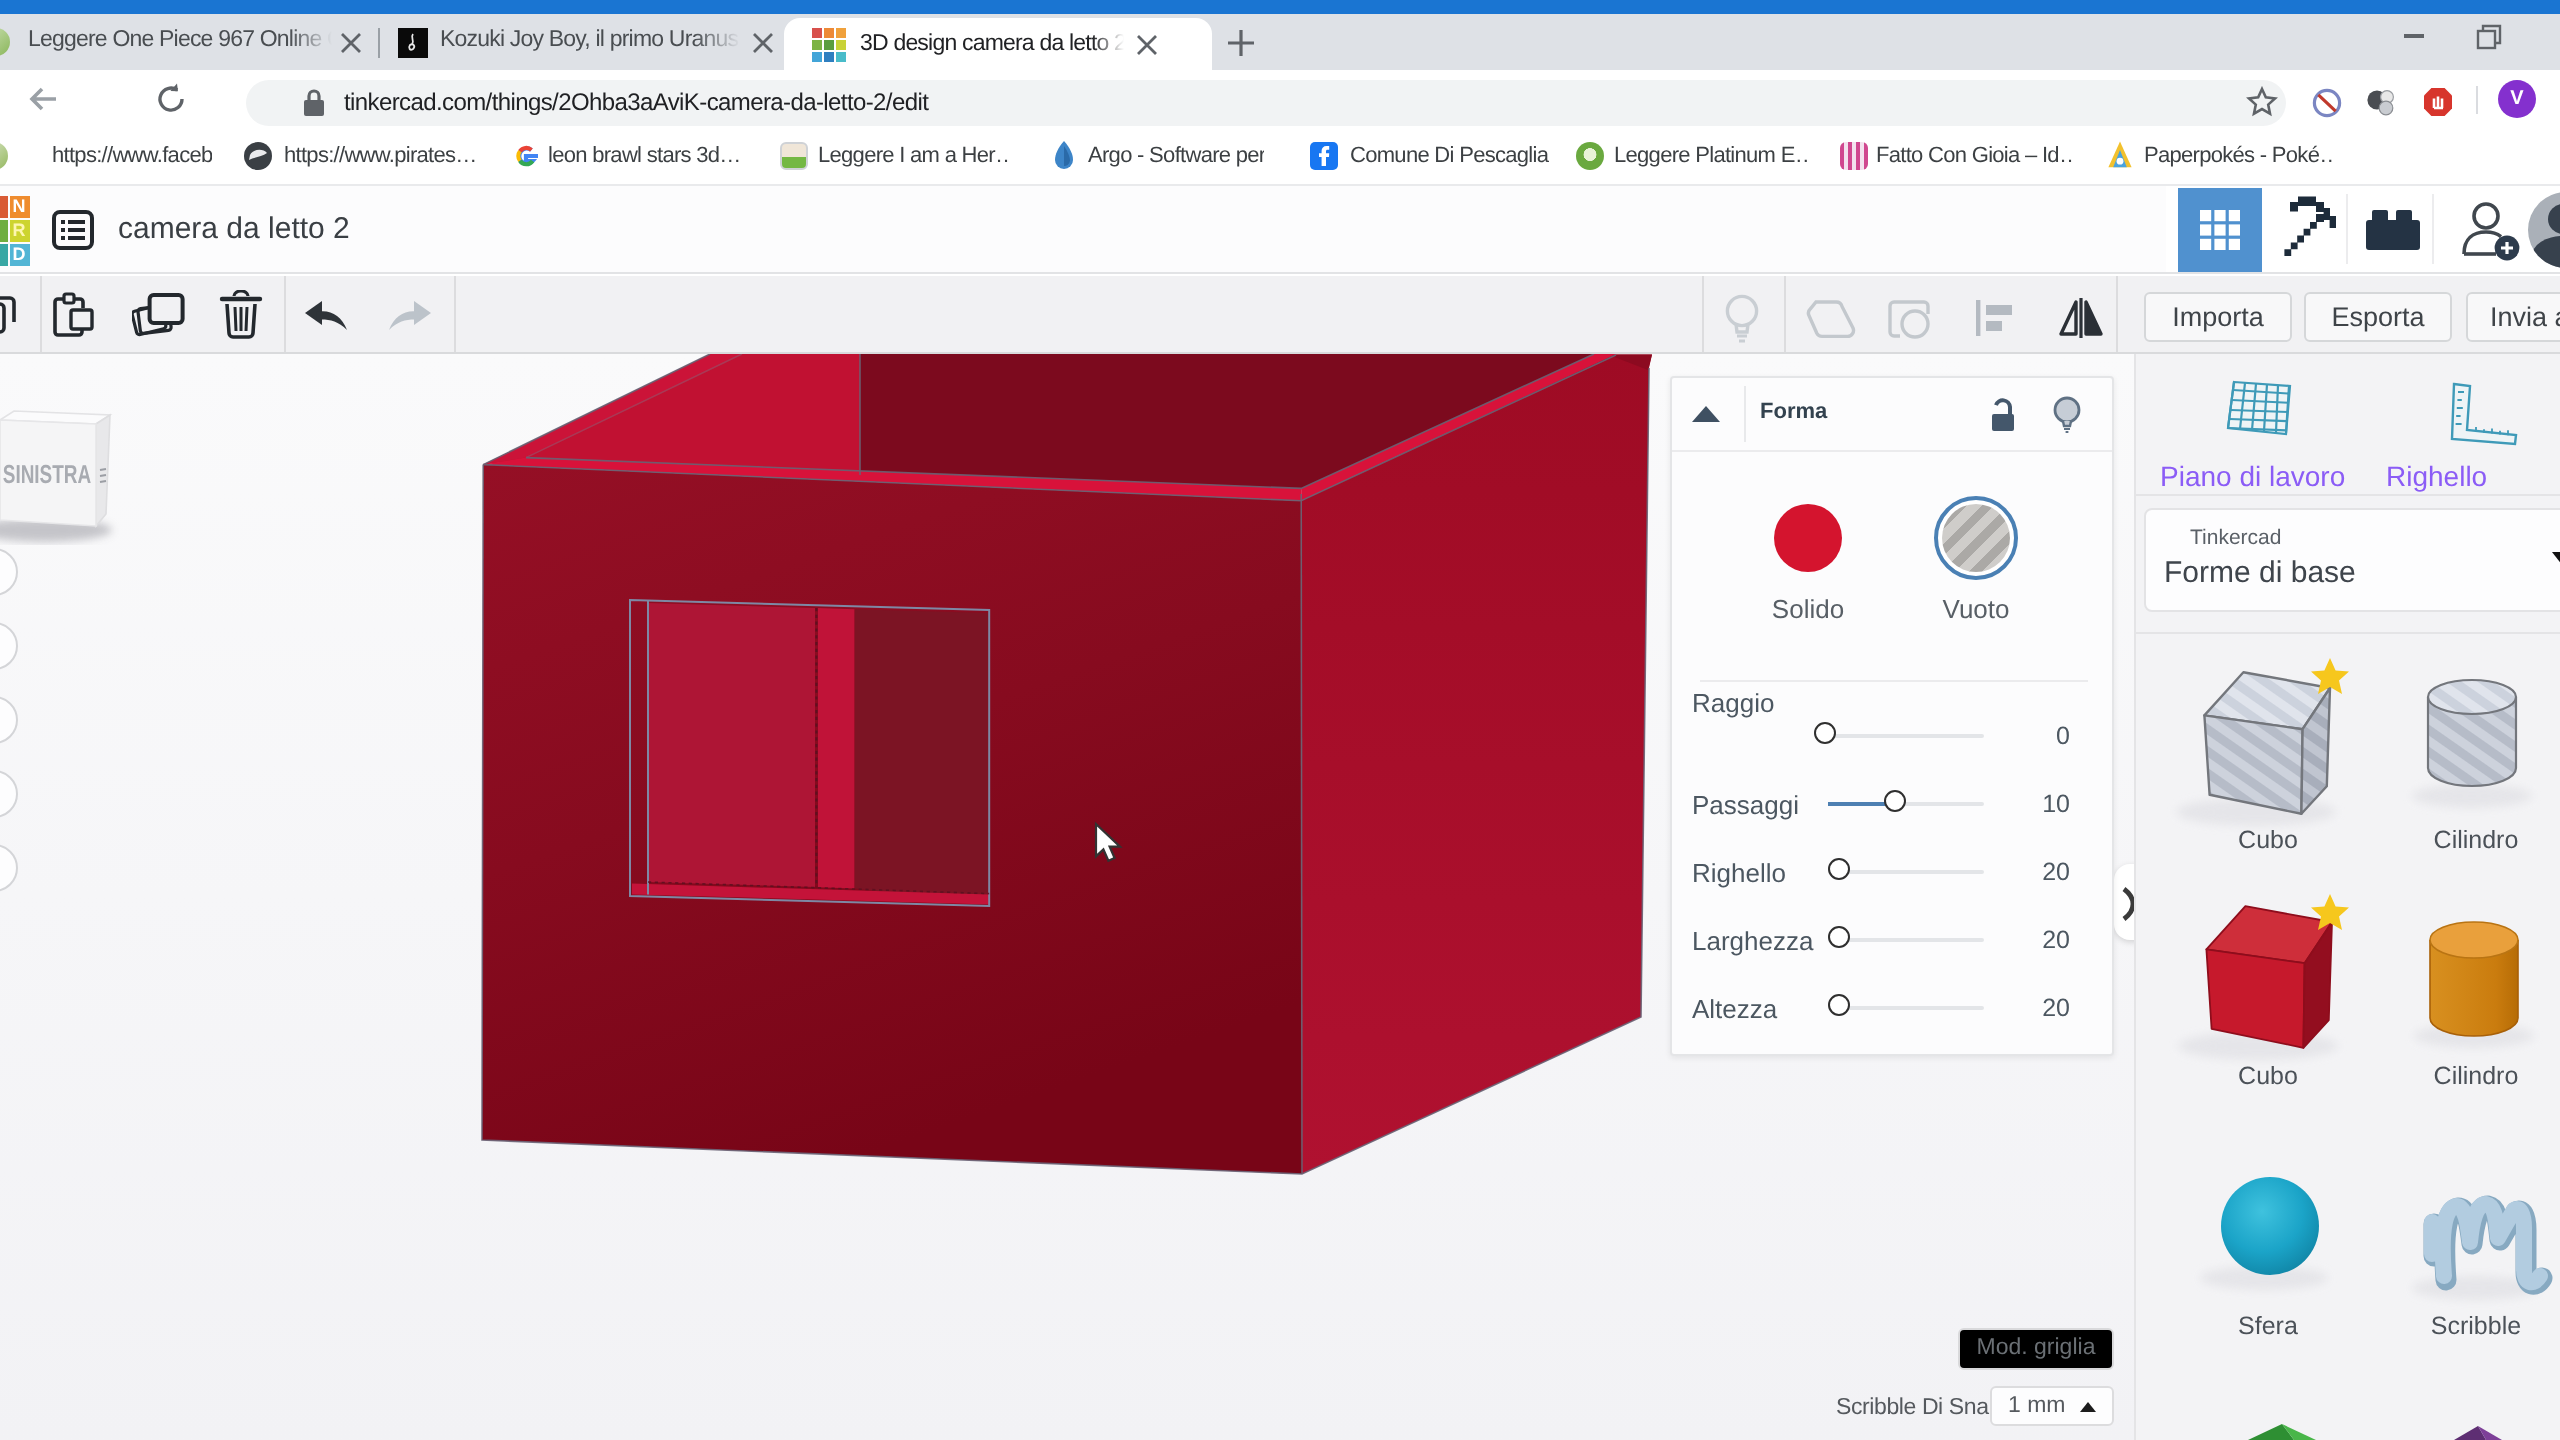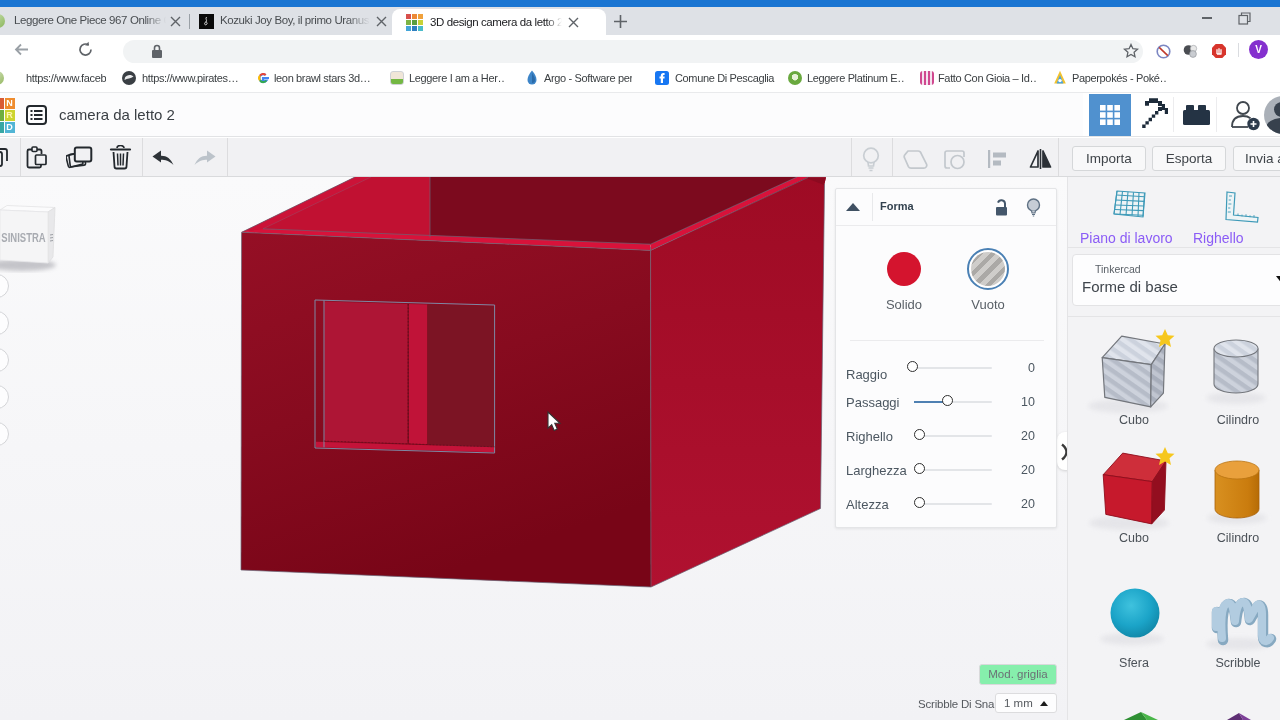--- a/index.html
+++ b/index.html
@@ -42,21 +42,21 @@
   .slabel { position:absolute; left:10px; font-size:13px; color:#4c5761; }
   .sval { position:absolute; right:21px; font-size:12.5px; color:#4c5761; text-align:right; }
   .strack { position:absolute; left:78px; width:78px; height:2px; background:#e3e5e8; border-radius:1px; }
   .sknob { position:absolute; width:11px; height:11px; background:#fff; border:1.6px solid #2f2f2f; border-radius:50%; }
 
   
   #sidebar { left:1067px; top:177px; width:213px; height:543px; background:#f3f3f5; border-left:1px solid #e4e4e6; }
   .shlabel { position:absolute; font-size:14px; color:#8b5cf6; text-align:left; width:100px; }
 
   
-  #modgriglia { left:979px; top:664px; width:78px; height:21px; border:1px solid #d9d9db; background:#86efac; border-radius:3px; font-size:11.5px; color:#6b7075; text-align:center; line-height:19px; }
+  #modgriglia { left:979px; top:664px; width:78px; height:21px; border:1px solid #d9d9db; background:#000000; border-radius:3px; font-size:11.5px; color:#6b7075; text-align:center; line-height:19px; }
   #snapwrap { left:918px; top:698px; font-size:11.5px; letter-spacing:-0.2px; color:#55595e; }
   #snapbox { left:995px; top:693px; width:62px; height:20px; border:1px solid #dcdcde; background:#fdfdfe; border-radius:3px; font-size:11.5px; color:#55595e; line-height:18px; padding-left:8px; }
 </style>
 </head>
 <body>
 <div id="stage">
   <div id="bluestrip" class="abs"></div>
   <div id="tabbar" class="abs">
     <div style="position:absolute;left:-9px;top:7px;width:14px;height:14px;border-radius:50%;background:linear-gradient(135deg,#cfe3b8,#8ab65a);"></div>
     <div class="tabtitle" style="left:14px;width:152px;-webkit-mask-image:linear-gradient(90deg,#000 86%,transparent);mask-image:linear-gradient(90deg,#000 86%,transparent);">Leggere One Piece 967 Online G</div>
@@ -104,20 +104,21 @@
       </svg>
     <svg class="abs" style="left:77px;top:6px" width="17" height="17" viewBox="0 0 17 17">
         <path d="M14 8.5 A5.5 5.5 0 1 1 11.6 4" fill="none" stroke="#5f6368" stroke-width="1.7"></path>
         <path d="M11.5 0.8 L12 4.6 L8.2 4.5 Z" fill="#5f6368"></path>
       </svg>
     <div id="pill"></div>
     <svg class="abs" style="left:151px;top:9px" width="12" height="15" viewBox="0 0 12 15">
         <rect x="1" y="6" width="10" height="8" rx="1" fill="#5f6368"></rect>
         <path d="M3.5 6 V4 a2.5 2.5 0 0 1 5 0 V6" fill="none" stroke="#5f6368" stroke-width="1.6"></path>
       </svg>
+    <div id="url">tinkercad.com/things/2Ohba3aAviK-camera-da-letto-2/edit</div>
     <svg class="abs" style="left:1123px;top:8px" width="16" height="16" viewBox="0 0 16 16">
         <path d="M8 1.5 L9.9 5.7 14.5 6.2 11.1 9.3 12 13.8 8 11.5 4 13.8 4.9 9.3 1.5 6.2 6.1 5.7 Z" fill="none" stroke="#5f6368" stroke-width="1.3"></path>
       </svg>
     <svg class="abs" style="left:1156px;top:9px" width="15" height="15" viewBox="0 0 15 15">
         <circle cx="7.5" cy="7.5" r="6.3" fill="none" stroke="#7b86c2" stroke-width="1.6"></circle>
         <path d="M3.2 3.4 L11.8 11.6" stroke="#c0392b" stroke-width="1.6"></path>
       </svg>
     <svg class="abs" style="left:1183px;top:9px" width="16" height="15" viewBox="0 0 16 15">
         <circle cx="5.5" cy="6" r="4.8" fill="#4a4d52"></circle>
         <circle cx="10.5" cy="4.5" r="3.2" fill="#e8e8e8" stroke="#9a9da2" stroke-width="0.6"></circle>
@@ -397,21 +398,21 @@
       <path d="M7 17.5 H10 M7.8 19 H9.2" stroke="#5f7184" stroke-width="1.1"></path>
     </svg>
     <div class="fdivh" style="top:36px;"></div>
     <div style="position:absolute;left:51px;top:63px;width:34px;height:34px;border-radius:50%;background:#d4142e;"></div>
     <div style="position:absolute;left:38px;top:108px;width:60px;font-size:13px;color:#585f66;text-align:center;">Solido</div>
     <div style="position:absolute;left:131px;top:59px;width:42px;height:42px;border-radius:50%;background:#fff;border:2px solid #4a80b4;"></div>
     <div style="position:absolute;left:135px;top:63px;width:34px;height:34px;border-radius:50%;background:repeating-linear-gradient(135deg,#cfcdca 0 5px,#aba9a6 5px 9.5px);"></div>
     <div style="position:absolute;left:122px;top:108px;width:60px;font-size:13px;color:#585f66;text-align:center;">Vuoto</div>
     <div class="fdivh" style="top:151px;left:14px;width:194px;"></div>
 
-    <div class="slabel" style="top:178px;">Raggio</div>
+    <div class="slabel" style="top:155px;">Raggio</div>
     <div class="strack" style="top:178px;"></div>
     <div class="sknob" style="left:71px;top:172px;"></div>
     <div class="sval" style="top:172px;">0</div>
 
     <div class="slabel" style="top:206px;">Passaggi</div>
     <div class="strack" style="top:212px;"></div>
     <div style="position:absolute;left:78px;top:212px;width:35px;height:2px;background:#4e80b2;"></div>
     <div class="sknob" style="left:106px;top:206px;"></div>
     <div class="sval" style="top:206px;margin-left:48px;">10</div>
 

